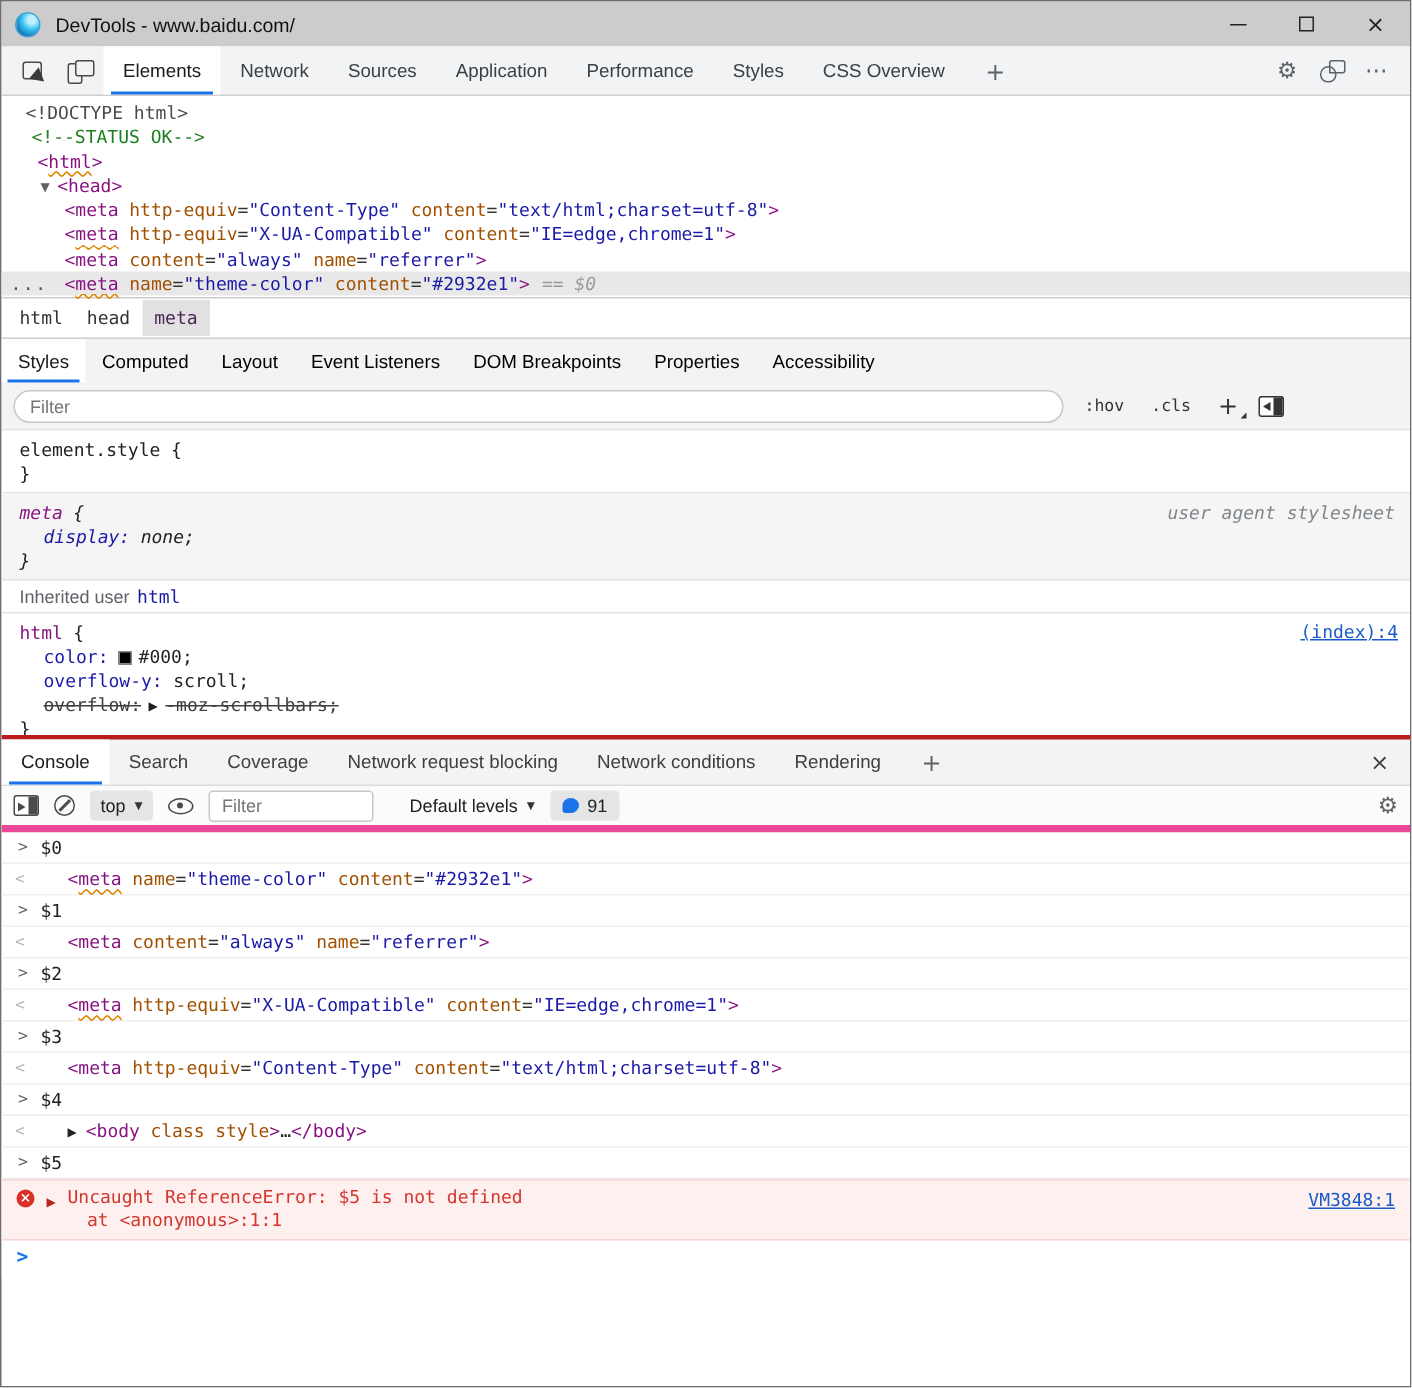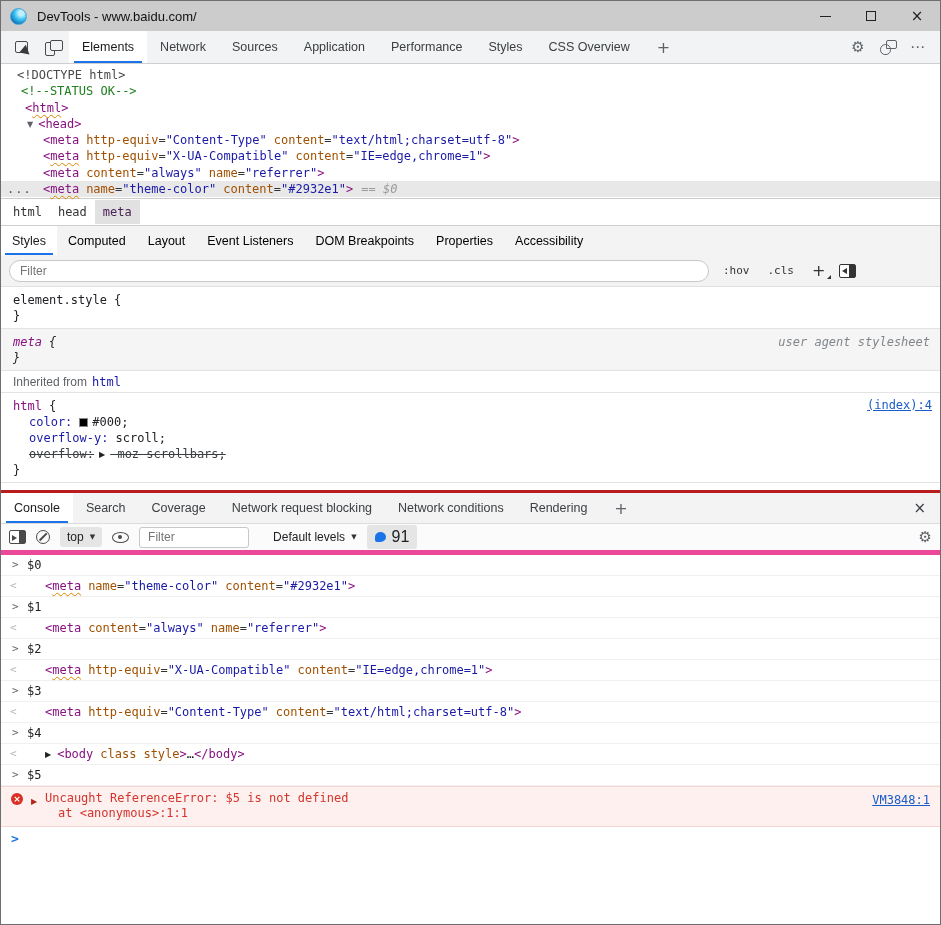--- a/index.html
+++ b/index.html
@@ -122,21 +122,21 @@
   .dock-ico::after{content:"";position:absolute;left:2px;top:3.5px;border-top:3.5px solid transparent;border-bottom:3.5px solid transparent;border-left:5px solid #4a4a4a;}
   .clear-ico{width:14px;height:14px;border:1.5px solid #4a4a4a;border-radius:50%;position:relative;}
   .clear-ico::after{content:"";position:absolute;left:0.5px;top:4.6px;width:10px;height:1.5px;background:#4a4a4a;transform:rotate(-45deg);}
   .ctx-select{background:#e5e5e5;border-radius:3px;padding:3px 7px;font-size:12px;color:#202124;display:flex;align-items:center;gap:6px;}
   .dd-arrow{font-size:7px;color:#333;}
   .eye-ico{width:17px;height:11px;border:1.5px solid #4a4a4a;border-radius:50%;position:relative;}
   .eye-ico::after{content:"";position:absolute;left:4.5px;top:2.5px;width:4px;height:4px;background:#4a4a4a;border-radius:50%;}
   .console-filter{width:110px;height:21px;border:1px solid #c8c8c8;border-radius:3px;background:#fff;font-size:12px;padding:0 8px;outline:none;font-family:"Liberation Sans",sans-serif;color:#202124;}
   .console-filter::placeholder{color:#757575;}
   .levels{font-size:12px;color:#202124;display:flex;align-items:center;gap:6px;margin-left:14px;}
-  .issues-box{background:#e5e5e5;border-radius:3px;padding:3px 8px;display:flex;align-items:center;gap:6px;font-size:16px;color:#202124;}
+  .issues-box{background:#e5e5e5;border-radius:3px;padding:3px 8px;display:flex;align-items:center;gap:6px;font-size:12px;color:#202124;}
   .bubble-ico{width:11px;height:10px;background:#1a73e8;border-radius:50% 50% 50% 2px;}
   .toolbar-spacer{flex:1;}
 
   
   .console-messages{background:#fff;font-family:"DejaVu Sans Mono",monospace;font-size:12px;}
   .msg{position:relative;border-bottom:1px solid #f0f0f0;}
   .msg-cmd{height:21px;line-height:20px;padding-left:26px;color:#202124;}
   .cmd-marker{position:absolute;left:11px;top:0;color:#5f6368;font-size:11px;}
   .msg-res{height:21px;line-height:20px;padding-left:44px;white-space:nowrap;}
   .res-marker{position:absolute;left:9px;top:0;color:#b2b6bb;font-size:11px;}
@@ -260,24 +260,25 @@
 
   <div class="styles-content">
     <span class="font-icon glyph">AA</span>
     <div class="css-section">
       <div class="css-line"><span class="sel-plain">element.style</span><span class="brace">{</span></div>
       <div class="css-line"><span class="brace-solo">}</span></div>
     </div>
     <div class="css-section ua-rule">
       <span class="origin">user agent stylesheet</span>
       <div class="css-line"><span class="sel-tag">meta</span><span class="brace">{</span></div>
+      <div class="css-line css-prop-line"><span class="prop">display:</span><span class="pval">none;</span></div>
       <div class="css-line"><span class="brace-solo">}</span></div>
     </div>
     <div class="css-section inherited-bar">
-      <span class="inh-label">Inherited from</span><span class="inh-link mono">html</span>
+      <span class="inh-label">Inherited user</span><span class="inh-link mono">html</span>
     </div>
     <div class="css-section">
       <span class="src-link">(index):4</span>
       <div class="css-line"><span class="sel-tag">html</span><span class="brace">{</span></div>
       <div class="css-line css-prop-line"><span class="prop">color:</span><span class="swatch"></span><span class="pval0">#000;</span></div>
       <div class="css-line css-prop-line"><span class="prop">overflow-y:</span><span class="pval">scroll;</span></div>
       <div class="css-line css-prop-line"><span class="strike">overflow:</span><span class="cross-arrow glyph">▶</span><span class="strike">-moz-scrollbars;</span></div>
       <div class="css-line"><span class="brace-solo">}</span></div>
     </div>
   </div>

